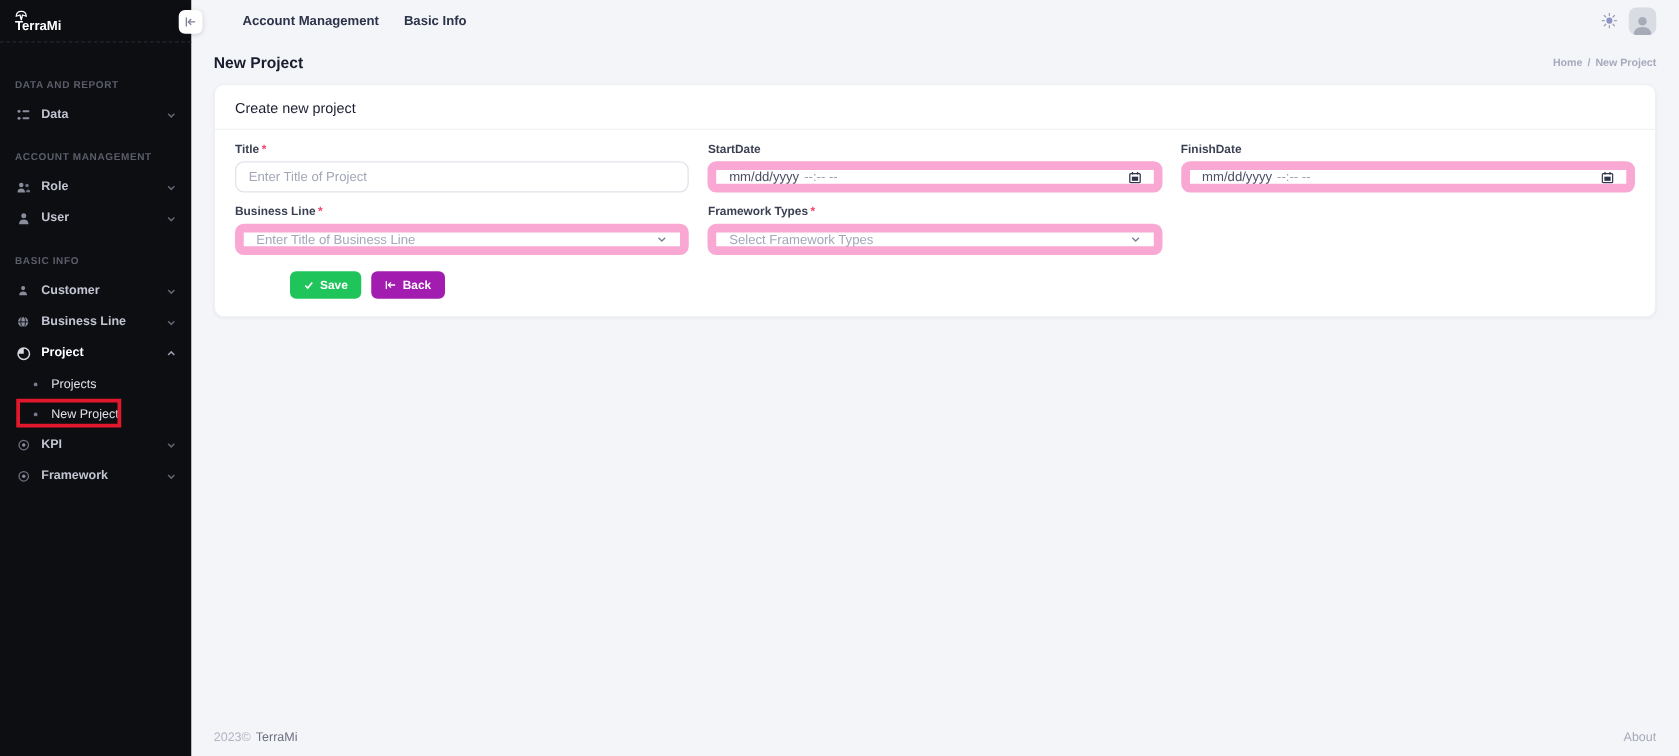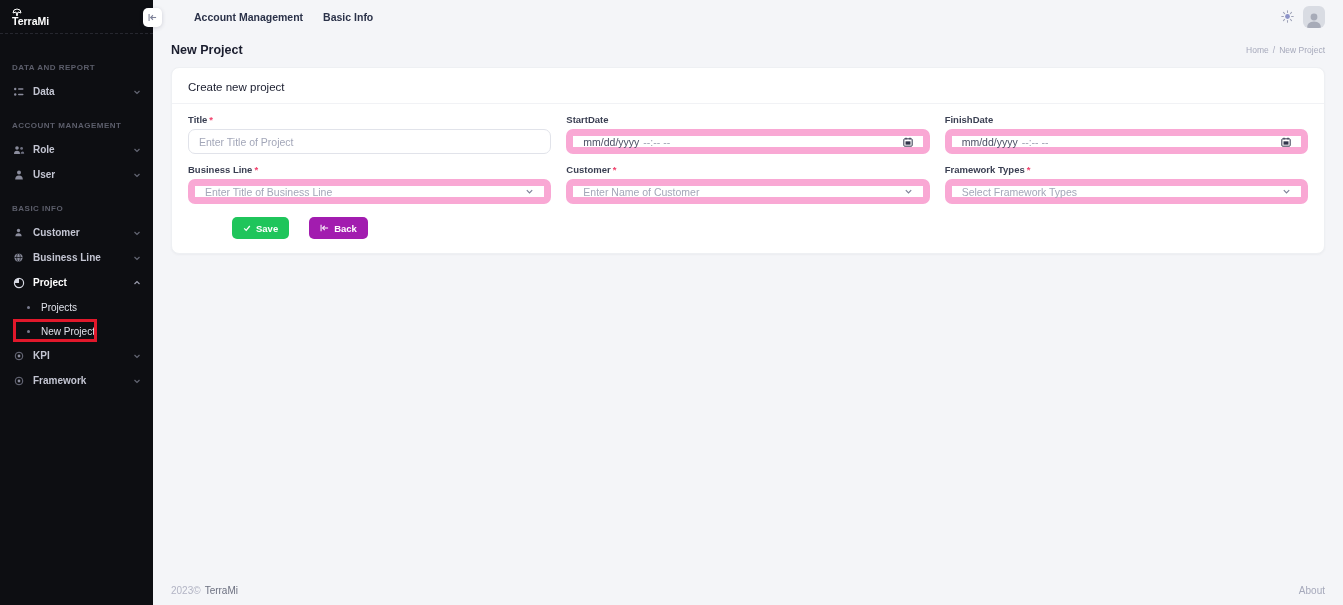--- a/index.html
+++ b/index.html
@@ -28,37 +28,37 @@
     box-shadow:0 1px 4px rgba(40,40,70,.18); display:flex; align-items:center; justify-content:center; cursor:pointer; z-index:3; }
   .topbar-menu { display:flex; gap:20px; margin-left:23px; }
   .topbar-link { font-size:10.5px; font-weight:bold; color:#2b3249; cursor:pointer; }
   .topbar-right { margin-left:auto; display:flex; align-items:center; gap:9px; }
   .icon-btn { display:flex; align-items:center; justify-content:center; cursor:pointer; }
   .avatar { width:22px; height:22px; border-radius:6px; background:#d9dce3; overflow:hidden; display:flex; align-items:flex-end; justify-content:center; cursor:pointer; }
 
   .content { flex:1; padding:0 18px; }
   .page-head { display:flex; align-items:center; justify-content:space-between; height:26px; margin-top:4px; }
   .page-title { font-size:12.5px; font-weight:bold; color:#1a1d2e; }
-  .breadcrumb { font-size:8.5px; color:#a6a9bb; display:flex; gap:4px; }
+  .breadcrumb { font-size:8.5px; color:#a6a9bb; display:flex; gap:4px;font-weight:bold; }
   .breadcrumb .bc-home { cursor:pointer; }
 
   .card { background:#fff; border:1px solid #eef0f3; border-radius:8px; box-shadow:0 1px 2px rgba(76,78,100,.05); margin-top:4px; }
   .card-header { padding:9px 16px 8px; border-bottom:1px solid #f1f2f5; }
   .card-title { font-size:11.5px; font-weight:normal; color:#1a1d2e; }
   .card-body { padding:10px 16px 14px; }
   .grid { display:grid; grid-template-columns:1fr 1fr 1fr; column-gap:15px; row-gap:10px; }
   .flabel { font-size:9.5px; font-weight:bold; color:#3a3f52; margin-bottom:4px; }
   .req { color:#f1416c; margin-left:2px; }
   .control { height:25px; border:7px solid #f9a8d4; border-radius:7px; display:flex; align-items:center; padding:0 10px; font-size:10.5px; color:#a3a7b9; background:#fff; cursor:pointer; }
   input.ctrl-input { width:100%; height:25px; border:1px solid #e1e3ea; border-radius:7px; padding:0 10px; font-size:10.5px; color:#3a3f52; outline:none; font-family:"Liberation Sans",sans-serif; }
   input.ctrl-input::placeholder { color:#a3a7b9; }
   .control .grow { flex:1; }
   .date-main { color:#4a4f64; }
   .date-time { color:#9ea2b4; margin-left:4px; }
-  .btn-row { display:flex; gap:20px; margin-top:13px;padding-left:44px; }
+  .btn-row { display:flex; gap:8px; margin-top:13px;padding-left:44px; }
   .btn { height:22px; border:none; border-radius:5px; display:flex; align-items:center; gap:5px; padding:0 11px; font-size:9.5px; font-weight:bold; color:#fff; cursor:pointer; font-family:"Liberation Sans",sans-serif; }
   .btn-save { background:#1fc55b; }
   .btn-back { background:#a21caf;justify-content:flex-end; }
 
   .footer { height:30px; display:flex; align-items:center; justify-content:space-between; padding:0 18px; font-size:10px; }
   .fc-dim { color:#b2b4c4; }
   .fc-brand { color:#6c7080; margin-left:4px; }
   .fc-about { color:#a6a9bb; cursor:pointer; }
 </style>
 </head>
@@ -311,32 +311,20 @@
               </div>
               <div class="control">
                 <span>Enter Title of Business Line</span>
                 <span class="grow"></span>
                 <svg width="9" height="9" viewBox="0 0 10 10">
                   <polyline points="2,3.5 5,6.5 8,3.5" fill="none" stroke="#7e8299" stroke-width="1.3"></polyline>
                 </svg>
               </div>
             </div>
 
-            <div class="field">
-              <div class="flabel">
-                <span>Customer</span><span class="req">*</span>
-              </div>
-              <div class="control">
-                <span>Enter Name of Customer</span>
-                <span class="grow"></span>
-                <svg width="9" height="9" viewBox="0 0 10 10">
-                  <polyline points="2,3.5 5,6.5 8,3.5" fill="none" stroke="#7e8299" stroke-width="1.3"></polyline>
-                </svg>
-              </div>
-            </div>
 
             <div class="field">
               <div class="flabel">
                 <span>Framework Types</span><span class="req">*</span>
               </div>
               <div class="control">
                 <span>Select Framework Types</span>
                 <span class="grow"></span>
                 <svg width="9" height="9" viewBox="0 0 10 10">
                   <polyline points="2,3.5 5,6.5 8,3.5" fill="none" stroke="#7e8299" stroke-width="1.3"></polyline>

